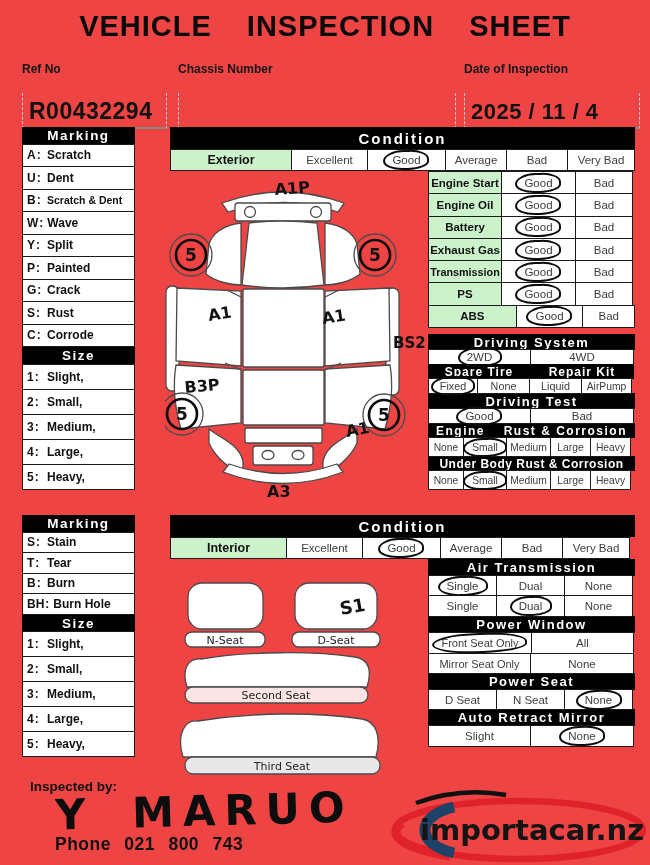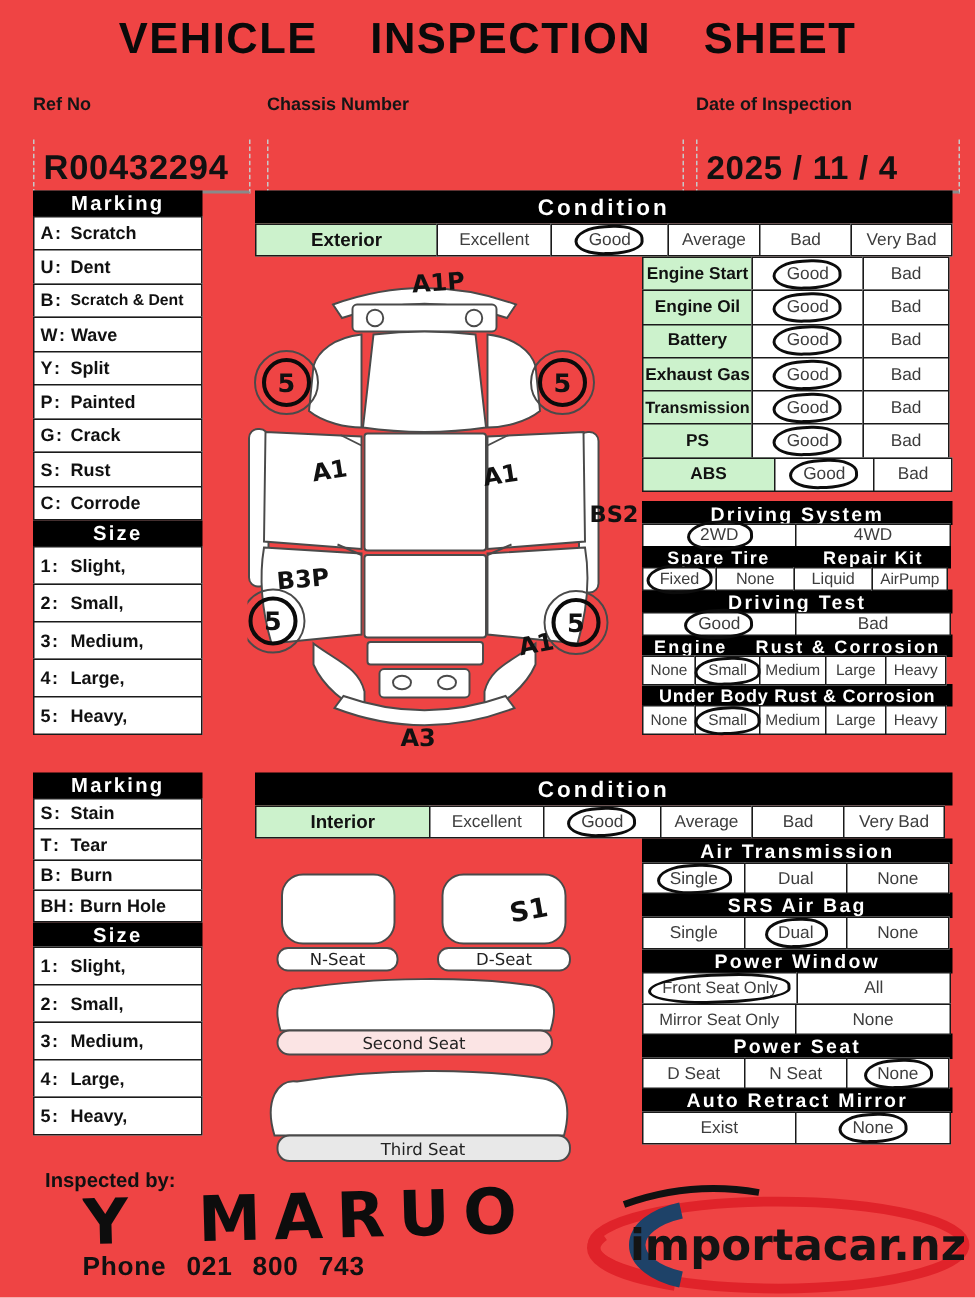--- a/index.html
+++ b/index.html
@@ -459,21 +459,20 @@
       <div class="cell" style="width:69px;">
           <span class="opt opt-text circled">Single</span>
         </div>
       <div class="cell" style="width:69px;">
           <span class="opt opt-text">Dual</span>
         </div>
       <div class="cell" style="width:69px;">
           <span class="opt opt-text">None</span>
         </div>
     </div>
-    <div class="hdr-black" style="height:17px;font-size:13px;">SRS Air Bag</div>
     <div class="row" style="height:22px;">
       <div class="cell" style="width:69px;">
           <span class="opt opt-text">Single</span>
         </div>
       <div class="cell" style="width:69px;">
           <span class="opt opt-text circled">Dual</span>
         </div>
       <div class="cell" style="width:69px;">
           <span class="opt opt-text">None</span>
         </div>
@@ -503,21 +502,21 @@
       <div class="cell" style="width:69px;">
           <span class="opt opt-text">N Seat</span>
         </div>
       <div class="cell" style="width:69px;">
           <span class="opt opt-text circled">None</span>
         </div>
     </div>
     <div class="hdr-black" style="height:17px;font-size:13px;">Auto Retract Mirror</div>
     <div class="row" style="height:22px;">
       <div class="cell" style="width:103px;">
-          <span class="opt opt-text">Exist</span>
+          <span class="opt opt-text">Slight</span>
         </div>
       <div class="cell" style="width:104px;">
           <span class="opt opt-text circled">None</span>
         </div>
     </div>
   </div>
 
   <div class="abs inspected" style="left:30px;top:779px;">Inspected by:</div>
   <div class="abs signature-clip" style="left:55px;top:786px;">
     <div class="signature">Y MARUO</div>

